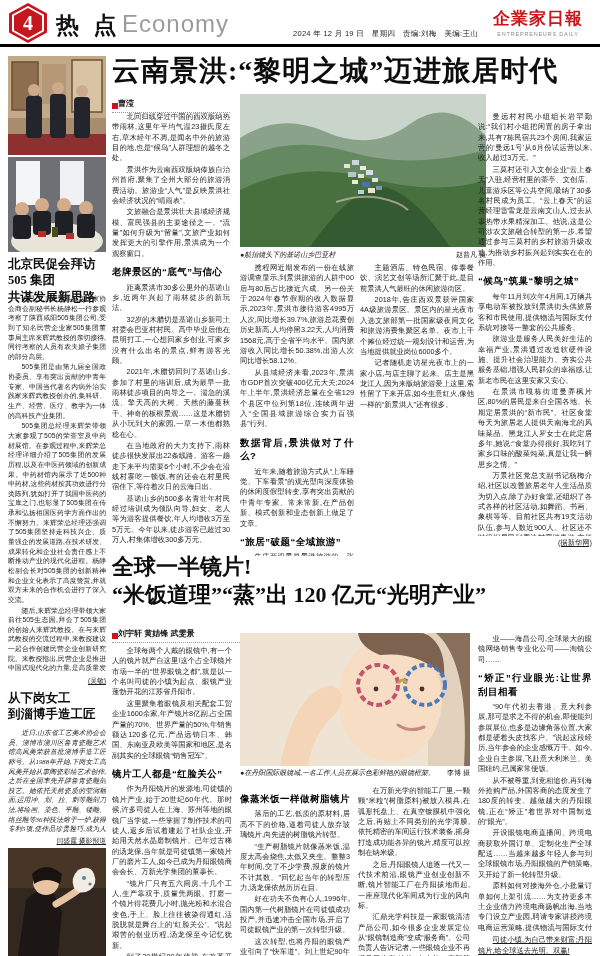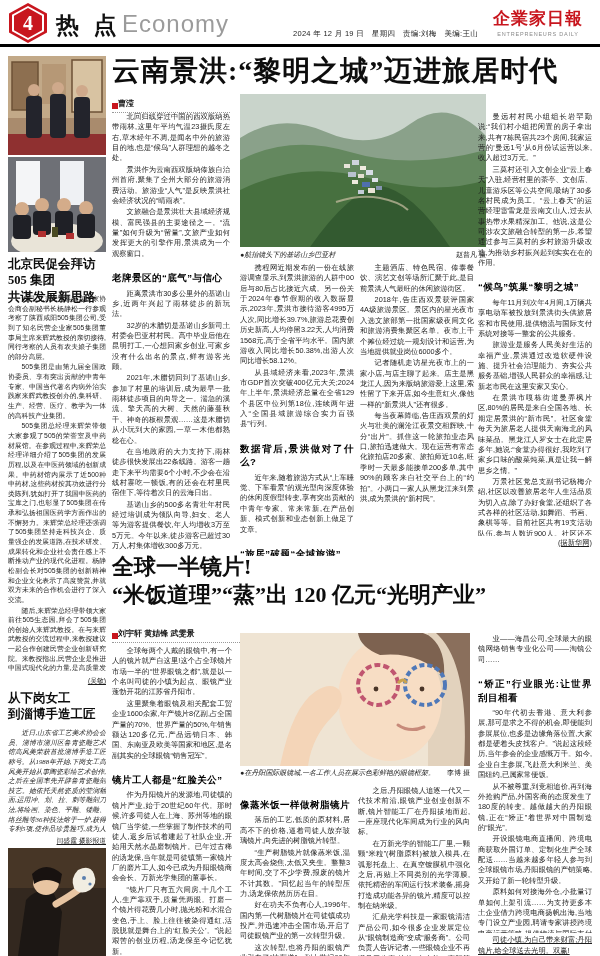--- a/index.html
+++ b/index.html
@@ -18,21 +18,21 @@
   #logo-cn{font-family:"Liberation Serif","DejaVu Serif",serif;font-weight:900;font-size:17px;color:#c8161e;letter-spacing:1px;}
   #logo-en{font-size:5.5px;color:#8a8a8a;letter-spacing:.8px;margin-top:1px;}
   #rule{position:absolute;left:0;right:0;top:44px;height:3px;background:#000;}
   
   .tcol{position:absolute;display:flex;flex-direction:column;font-size:7.3px;line-height:1.42;
         text-align:justify;color:#1d1d1d;overflow:hidden;}
   .tcol .blocks{flex:1 1 auto;overflow:hidden;min-height:0;}
   .blk{margin:0 0 1px 0;}
   .blk.p{text-indent:2em;}
   .blk.k{text-indent:2em;font-style:italic;font-family:"Liberation Serif","DejaVu Serif",serif;}
-  h4.blk{font-size:9.5px;font-weight:bold;margin:12px 0 4px;text-indent:0;letter-spacing:.5px;color:#000;}
+  h4.blk{font-size:9.5px;font-weight:bold;margin:6px 0 4px;text-indent:0;letter-spacing:.5px;color:#000;}
   .colfoot{flex:0 0 auto;text-align:right;padding-top:2px;text-decoration:underline;}
   
   .byline{position:absolute;display:flex;align-items:flex-end;border-bottom:1px dotted #999;padding-bottom:3px;}
   .redsq{width:6px;height:6px;background:#c8161e;flex:0 0 auto;}
   .byname{font-size:8px;font-weight:bold;color:#111;}
   
   .headline{position:absolute;font-family:"Liberation Serif","DejaVu Serif",serif;font-weight:900;color:#0d0d0d;white-space:nowrap;}
   #main-title{left:112px;top:52px;font-size:28px;letter-spacing:1px;}
   #a2-t1{left:112px;top:552px;font-size:22px;}
   #a2-t2{left:112px;top:580px;font-size:22px;}
@@ -203,21 +203,20 @@
         <p class="blk p">近年来,随着旅游方式从“上车睡觉、下车看景”的观光型向深度体验的休闲度假型转变,享有突出贡献的中青年专家、常来常新,在产品创新、模式创新和业态创新上做足了文章。</p>
         <h4 class="blk h">“旅居”破题“全域旅游”</h4>
         <p class="blk p">告庄西双景是景洪旅游的一张名片,也是旅居人群最先落脚的街区之一。</p>
       </div>
   </div>
   <div class="tcol" style="left:360px;top:263px;width:114px;height:293px;">
     <div class="blocks">
         <p class="blk p">主题酒店、特色民宿、傣泰餐饮、演艺文创等场所汇聚于此,是目前景洪人气最旺的休闲旅游街区。</p>
         <p class="blk p">2018年,告庄西双景获评国家4A级旅游景区。景区内的星光夜市入选文旅部第一批国家级夜间文化和旅游消费集聚区名单。夜市上千个摊位经过统一规划设计和运营,为当地提供就业岗位6000多个。</p>
         <p class="blk p">记者随机走访星光夜市上的一家小店,与店主聊了起来。店主是黑龙江人,因为来版纳旅游爱上这里,索性留了下来开店,如今生意红火,像他一样的“新景洪人”还有很多。</p>
-        <p class="blk p">每当夜幕降临,告庄西双景的灯火与壮美的澜沧江夜景交相辉映,十分“出片”。抓住这一轮旅拍业态风口,旅拍迅速做大。现在运营有常态化旅拍店20多家、旅拍师近10名,旺季时一天最多能接单200多单,其中90%的顾客来自社交平台上的“约拍”。小两口一家人从黑龙江来到景洪,成为景洪的“新村民”。</p>
       </div>
   </div>
   <div class="tcol" style="left:478px;top:112px;width:114px;height:436px;">
     <div class="blocks">
         <p class="blk p">曼远村村民小组组长岩罕勤说:“我们村小组把闲置的房子拿出来,共有7栋民宿共23个房间,我家运营的‘曼远1号’从6月份试运营以来,收入超过3万元。”</p>
         <p class="blk p">三莫村还引入文创企业“云上春天”入驻,经营村里的茶亭、文创店、儿童游乐区等公共空间,吸纳了30多名村民成为员工。“云上春天”的运营经理雷雪龙是云南文山人,过去从事热带水果精深加工。他说,这是公司涉农文旅融合转型的第一步,希望通过参与三莫村的乡村旅游升级改造,为推动乡村振兴起到实实在在的作用。</p>
         <h4 class="blk h">“候鸟”筑巢“黎明之城”</h4>
         <p class="blk p">每年11月到次年4月间,1万辆共享电动车被投放到景洪街头供旅居客和市民使用,提供物流与国际支付系统对接等一整套的公共服务。</p>
         <p class="blk p">旅游业是服务人民美好生活的幸福产业,景洪通过改造软硬件设施、提升社会治理能力、夯实公共服务基础,增强人民群众的幸福感,让新老市民在这里安家又安心。</p>
         <p class="blk p">在景洪市嘎栋街道曼弄枫片区,80%的居民是来自全国各地、长期定居景洪的“新市民”。社区食堂每天为旅居老人提供天南海北的风味菜品。黑龙江人罗女士在此定居多年,她说:“食堂办得很好,我吃到了家乡口味的酸菜炖菜,真是让我一解思乡之情。”</p>
@@ -270,22 +269,22 @@
     <div class="blocks">
         <h4 class="blk h">像蒸米饭一样做树脂镜片</h4>
         <p class="blk p">落后的工艺,低质的原材料,居高不下的价格,逼着司徒人放弃玻璃镜片,向先进的树脂镜片转型。</p>
         <p class="blk p">“生产树脂镜片就像蒸米饭,温度太高会烧焦,太低又夹生。整整3年时间,交了不少学费,报废的镜片不计其数。”回忆起当年的转型压力,汤龙保依然历历在目。</p>
         <p class="blk p">好在功夫不负有心人,1996年,国内第一代树脂镜片在司徒镇成功投产,并迅速冲击全国市场,开启了司徒眼镜产业的第一次转型升级。</p>
         <p class="blk p">这次转型,也将丹阳的眼镜产业引向了“快车道”。到上世纪90年代,丹阳眼镜的年交易额已经超过10亿元,成了全国最大的眼镜交易集散市场。</p>
       </div>
   </div>
   <div class="tcol" style="left:358px;top:786px;width:112px;height:170px;">
     <div class="blocks">
+        <p class="blk p">在万新光学的智能工厂里,一颗颗“米粒”(树脂原料)被放入模具,在弧形托盘上、在真空镀膜机中强化之后,再贴上不同类别的光学薄膜,依托精密的车间运行技术装备,摇身打造成功能各异的镜片,精度可以控制在纳米级。</p>
         <p class="blk p">之后,丹阳眼镜人追逐一代又一代技术前沿,眼镜产业创业创新不断,镜片智能工厂在丹阳拔地而起,一座座现代化车间成为行业的风向标。</p>
-        <p class="blk p">在万新光学的智能工厂里,一颗颗“米粒”(树脂原料)被放入模具,在弧形托盘上、在真空镀膜机中强化之后,再贴上不同类别的光学薄膜,依托精密的车间运行技术装备,摇身打造成功能各异的镜片,精度可以控制在纳米级。</p>
         <p class="blk p">汇鼎光学科技是一家眼镜清洁产品公司,如今很多企业发展定位从“眼镜制造商”变成“服务商”。公司负责人告诉记者,一些眼镜企业不再满足于生产“镜片”,向文旅、商贸等全要素产业链延伸,“商贸旅游、文化元素的配套资源”,正在丹阳蓬勃兴起。</p>
       </div>
   </div>
   <div class="tcol" style="left:478px;top:634px;width:114px;height:322px;">
     <div class="blocks">
         <p class="blk p">业——海昌公司,全球最大的眼镜网络销售专业化公司——淘镜公司……</p>
         <h4 class="blk h">“矫正”行业眼光:让世界刮目相看</h4>
         <p class="blk p">“90年代初去香港、意大利参展,那可是求之不得的机会,即便能到参展展位,也多是边缘角落位置,大家都是硬着头皮找客户。”说起这段经历,当年参会的企业感慨万千。如今,企业自主参展,飞赴意大利米兰、美国纽约,已属家常便饭。</p>
         <p class="blk p">从不被尊重,到竞相追价,再到海外抢购产品,外国客商的态度发生了180度的转变。越做越大的丹阳眼镜,正在“矫正”着世界对中国制造的“眼光”。</p>
         <p class="blk p">开设眼镜电商直播间、跨境电商获取外国订单、定制化生产全球配送……当越来越多年轻人参与到全球眼镜市场,丹阳眼镜的产销策略,又开始了新一轮转型升级。</p>

